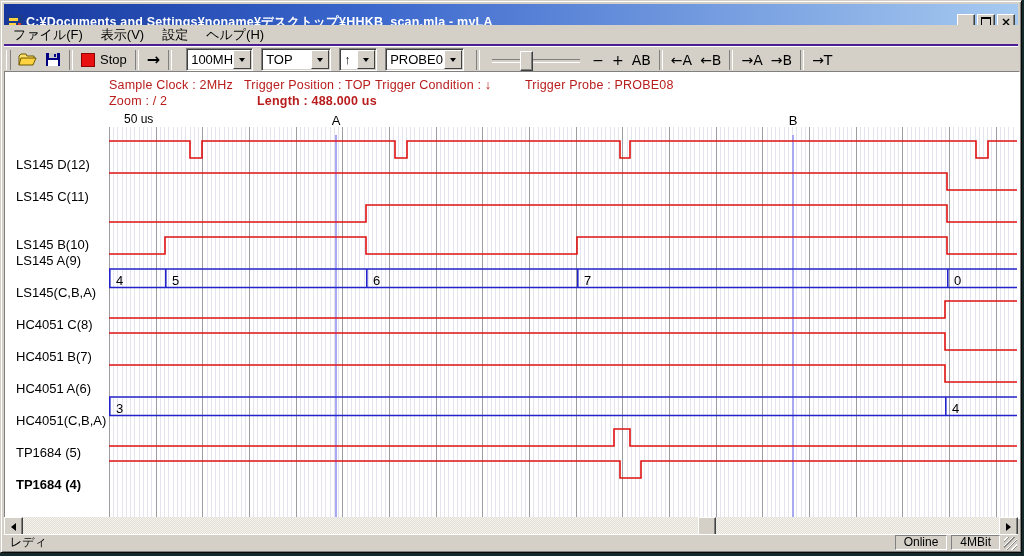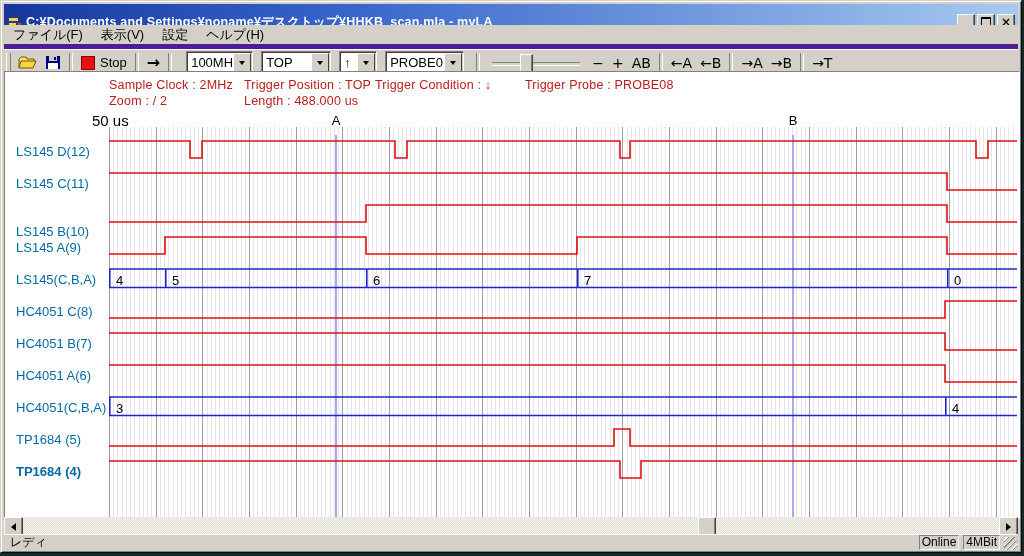--- a/index.html
+++ b/index.html
@@ -23,21 +23,21 @@
   .glyph-max{width:8px;height:7px;border:1px solid #000;border-top-width:2px;}
   .glyph-close{font-size:12px;font-weight:bold;color:#000;line-height:10px;font-family:"DejaVu Sans",sans-serif;}
 
   
   .menubar{position:absolute;left:3px;top:24px;right:3px;height:19px;display:flex;align-items:center;
     background:#d4d0c8;font-size:13px;}
   .menu-item{padding:11px 9px;white-space:nowrap;}
 
   
   .toolbar{position:absolute;left:3px;top:43px;right:3px;height:27px;background:#d4d0c8;
-    border-top:5px solid #4c1d95;box-shadow:inset 0 1px 0 #fff;display:flex;align-items:center;font-size:13px;}
+    border-top:2px solid #4c1d95;box-shadow:inset 0 1px 0 #fff;display:flex;align-items:center;font-size:13px;}
   .tb-grip{width:3px;height:20px;margin:0 3px 0 2px;border-left:1px solid #fff;border-right:1px solid #808080;}
   .tb-sep{width:2px;height:20px;margin:0 4px;border-left:1px solid #808080;border-right:1px solid #fff;}
   .tb-btn{height:22px;display:flex;align-items:center;justify-content:center;padding:0 4px;color:#000;}
   .tb-btn svg{display:block;}
   .stop-square{width:12px;height:12px;background:#e81010;border:1px solid #8c0000;margin-right:5px;}
   .run-arrow{font-size:16px;font-weight:bold;font-family:"DejaVu Sans",sans-serif;}
   .combo{height:21px;background:#fff;border:1px solid;border-color:#808080 #fff #fff #808080;
     box-shadow:inset 1px 1px 0 #404040, inset -1px -1px 0 #d4d0c8;
     display:flex;align-items:center;margin-right:8px;}
   .combo .val{flex:1;padding:0 4px;font-size:13px;white-space:nowrap;overflow:hidden;}
@@ -49,49 +49,49 @@
     border-top:1px solid #808080;border-bottom:1px solid #fff;}
   .slider .thumb{position:absolute;left:30px;top:1px;width:11px;height:18px;background:#d4d0c8;
     border:1px solid;border-color:#fff #404040 #404040 #fff;box-shadow:inset -1px -1px 0 #808080;}
   .navtxt{font-size:14px;font-family:"DejaVu Sans",sans-serif;}
 
   
   .client{position:absolute;left:3px;top:70px;width:1014px;height:446px;background:#fff;
     border:1px solid;border-color:#808080 #fff #fff #808080;overflow:hidden;}
   .info-line{position:absolute;left:0;top:0;width:100%;height:16px;font-size:12.5px;color:#b91c1c;}
   .info-line span{position:absolute;white-space:nowrap;letter-spacing:.2px;}
-  .scale-label{position:absolute;font-size:15px;color:#000;}
+  .scale-label{position:absolute;font-size:12px;color:#000;margin-left:32px;}
   .marker-label{position:absolute;font-size:13px;color:#000;width:12px;text-align:center;}
 
   .plot{position:absolute;left:104px;top:55px;width:908px;height:390px;background-color:#fff;
     background-image:
       repeating-linear-gradient(to right,#9c9ca2 0 1px,transparent 1px 46.67px),
       repeating-linear-gradient(to right,#e4e4ee 0 1px,transparent 1px 4.2427px);}
   .marker-line{position:absolute;top:8px;bottom:0;width:2px;background:#a9a9f2;}
   .plot svg{position:absolute;left:0;top:0;}
 
-  .channel-label{position:absolute;left:11px;height:16px;font-size:13px;color:#0369a1;white-space:nowrap;}
+  .channel-label{position:absolute;left:11px;height:16px;font-size:13px;color:#000000;white-space:nowrap;margin-top:13px;}
 
   
   .hscroll{position:absolute;left:3px;top:516px;right:3px;height:17px;background:#eceae3;
     background-image:repeating-conic-gradient(#f4f2ec 0% 25%, #e2dfd6 0% 50%);background-size:2px 2px;}
   .sc-btn{position:absolute;top:0;width:17px;height:17px;background:#d4d0c8;border:1px solid;
     border-color:#fff #404040 #404040 #fff;box-shadow:inset -1px -1px 0 #808080;
     display:flex;align-items:center;justify-content:center;}
   .sc-left{left:0;} .sc-right{right:0;}
   .tri-l{width:0;height:0;border-top:4px solid transparent;border-bottom:4px solid transparent;border-right:5px solid #000;}
   .tri-r{width:0;height:0;border-top:4px solid transparent;border-bottom:4px solid transparent;border-left:5px solid #000;}
   .sc-thumb{position:absolute;left:694px;top:0;width:16px;height:17px;background:#d4d0c8;border:1px solid;
     border-color:#fff #404040 #404040 #fff;box-shadow:inset -1px -1px 0 #808080;}
 
   
   .statusbar{position:absolute;left:3px;top:533px;right:3px;height:15px;background:#d4d0c8;
     border-top:1px solid #fff;display:flex;align-items:center;font-size:12px;}
   .sb-ready{padding-left:6px;flex:1;}
-  .sb-panel{height:13px;line-height:13px;padding:0 2px;margin-right:4px;text-align:center;
+  .sb-panel{height:13px;line-height:13px;padding:0 8px;margin-right:4px;text-align:center;
     border:1px solid;border-color:#808080 #fff #fff #808080;}
   .sb-grip{width:13px;height:13px;margin-right:1px;align-self:flex-end;
     background:repeating-linear-gradient(135deg,transparent 0 2px,#fff 2px 3px,#868686 3px 4px);}
 </style>
 </head>
 <body>
 
 <div class="screen">
   <div class="window">
 
@@ -195,21 +195,21 @@
 
     <div class="client">
       <div class="info-line" style="top:6px;">
         <span style="left:104px;">Sample Clock : 2MHz</span>
         <span style="left:239px;">Trigger Position : TOP</span>
         <span style="left:370px;">Trigger Condition : ↓</span>
         <span style="left:520px;">Trigger Probe : PROBE08</span>
       </div>
       <div class="info-line" style="top:22px;">
         <span style="left:104px;">Zoom : /  2</span>
-        <span style="left:239px;">Length : 488.000 us</span>
+        <span style="left:252px;font-weight:bold;">Length : 488.000 us</span>
       </div>
       <div class="scale-label" style="left:87px;top:40px;">50 us</div>
 
       <div class="plot" id="plot">
           <div class="marker-line" style="left: 226px;"></div>
           <div class="marker-line" style="left: 683px;"></div>
           <svg width="908" height="390" viewBox="0 0 908 390">
             <path d="M0 14 H81 V31 H93 V14 H286 V31 H298 V14 H511 V31 H521 V14 H867 V31 H879 V14 H908" fill="none" stroke="#e01212" stroke-width="1.6"></path>
             <path d="M0 46 H838 V63 H908" fill="none" stroke="#e01212" stroke-width="1.6"></path>
             <path d="M0 95 H257 V78 H838 V95 H908" fill="none" stroke="#e01212" stroke-width="1.6"></path>

